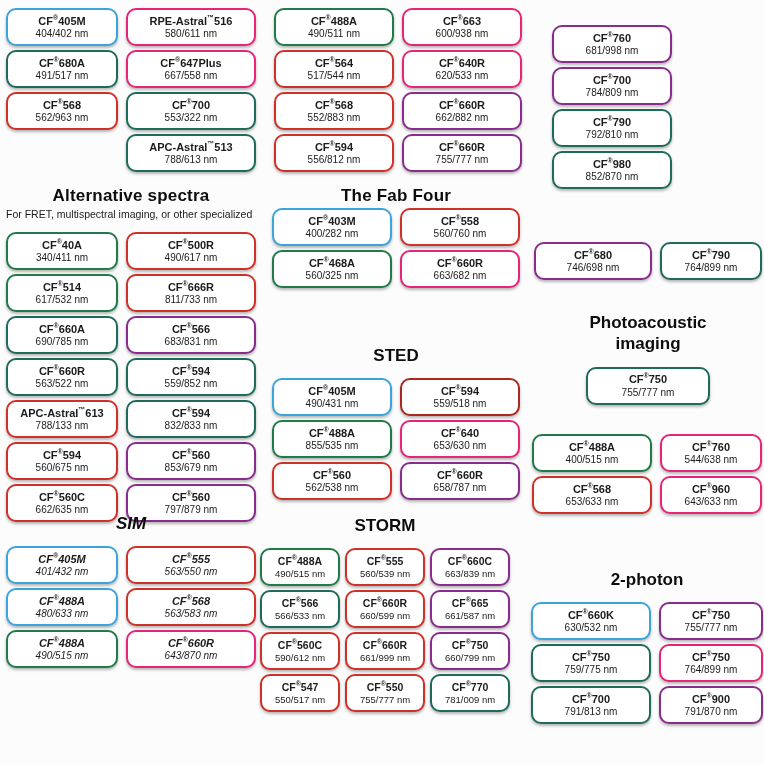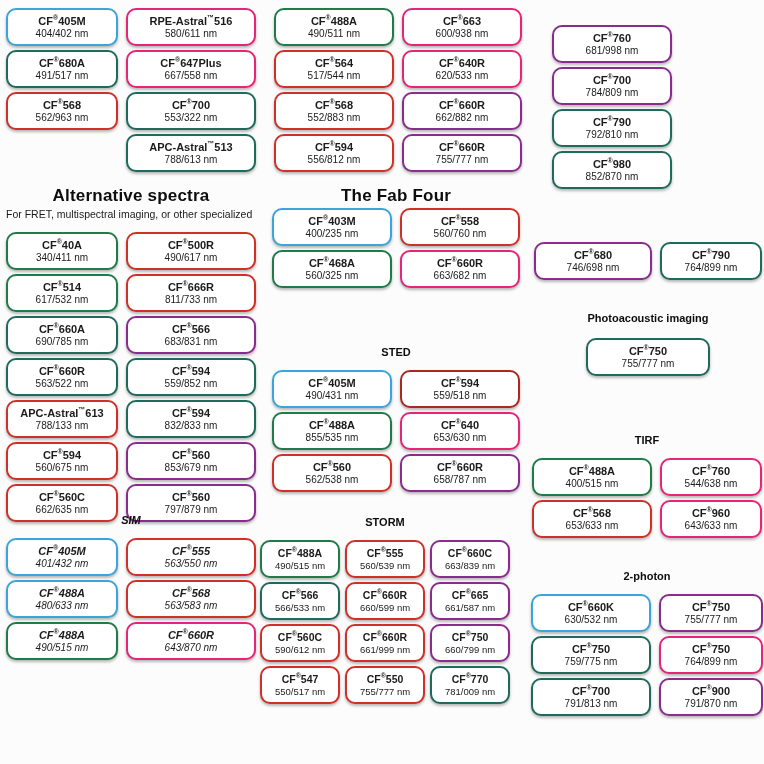--- a/index.html
+++ b/index.html
@@ -4,21 +4,21 @@
 <style>
   html,body{margin:0;padding:0;}
   body{
     width:764px;height:764px;position:relative;overflow:hidden;
     background:#fcfcfc;
     font-family:"Liberation Sans", sans-serif;
     color:#1b1b1b;
   }
   .section{position:absolute;}
   .h1{font-size:17px;font-weight:bold;text-align:center;color:#0d0d0d;margin:0 0 2px;letter-spacing:.2px;}
-  .h2{font-size:11px;font-weight:bold;text-align:center;color:#0d0d0d;margin:0 0 12px;}
+  .h2{font-size:17px;font-weight:bold;text-align:center;color:#0d0d0d;margin:0 0 12px;}
   .sub{font-size:10.5px;text-align:left;color:#1a1a1a;margin:0 0 12px;}
   .narrow{max-width:130px;margin-left:auto;margin-right:auto;line-height:1.25;}
   .cols{display:flex;gap:8px;align-items:flex-start;justify-content:center;}
   .col{display:flex;flex-direction:column;gap:4px;flex:1;min-width:0;}
   .pill{
     border:2px solid #888;border-radius:10px;background:#ffffff;
     box-shadow:0 2px 3px rgba(0,0,0,.28);
     min-height:30px;display:flex;flex-direction:column;justify-content:center;
     text-align:center;padding:2px 3px;
   }
@@ -219,21 +219,21 @@
       </div>
     </div>
 </div>
 
 <div class="section" id="sec-fab">
   <div class="h1">The Fab Four</div>
   <div class="cols">
       <div class="col">
         <div class="pill" style="border-color: rgb(58, 165, 220);">
           <div class="pill-name">CF<sup>®</sup>403M</div>
-          <div class="pill-value">400/235 nm</div>
+          <div class="pill-value">400/282 nm</div>
         </div>
         <div class="pill" style="border-color: rgb(31, 123, 72);">
           <div class="pill-name">CF<sup>®</sup>468A</div>
           <div class="pill-value">560/325 nm</div>
         </div>
       </div>
       <div class="col">
         <div class="pill" style="border-color: rgb(207, 48, 40);">
           <div class="pill-name">CF<sup>®</sup>558</div>
           <div class="pill-value">560/760 nm</div>
@@ -303,21 +303,20 @@
       <div class="col">
         <div class="pill" style="border-color: rgb(30, 107, 92);">
           <div class="pill-name">CF<sup>®</sup>750</div>
           <div class="pill-value">755/777 nm</div>
         </div>
       </div>
     </div>
 </div>
 
 <div class="section" id="sec-tirf">
-  <div class="h2">TIRF</div>
   <div class="cols">
       <div class="col">
         <div class="pill" style="border-color: rgb(31, 123, 72);">
           <div class="pill-name">CF<sup>®</sup>488A</div>
           <div class="pill-value">400/515 nm</div>
         </div>
         <div class="pill" style="border-color: rgb(207, 48, 40);">
           <div class="pill-name">CF<sup>®</sup>568</div>
           <div class="pill-value">653/633 nm</div>
         </div>

